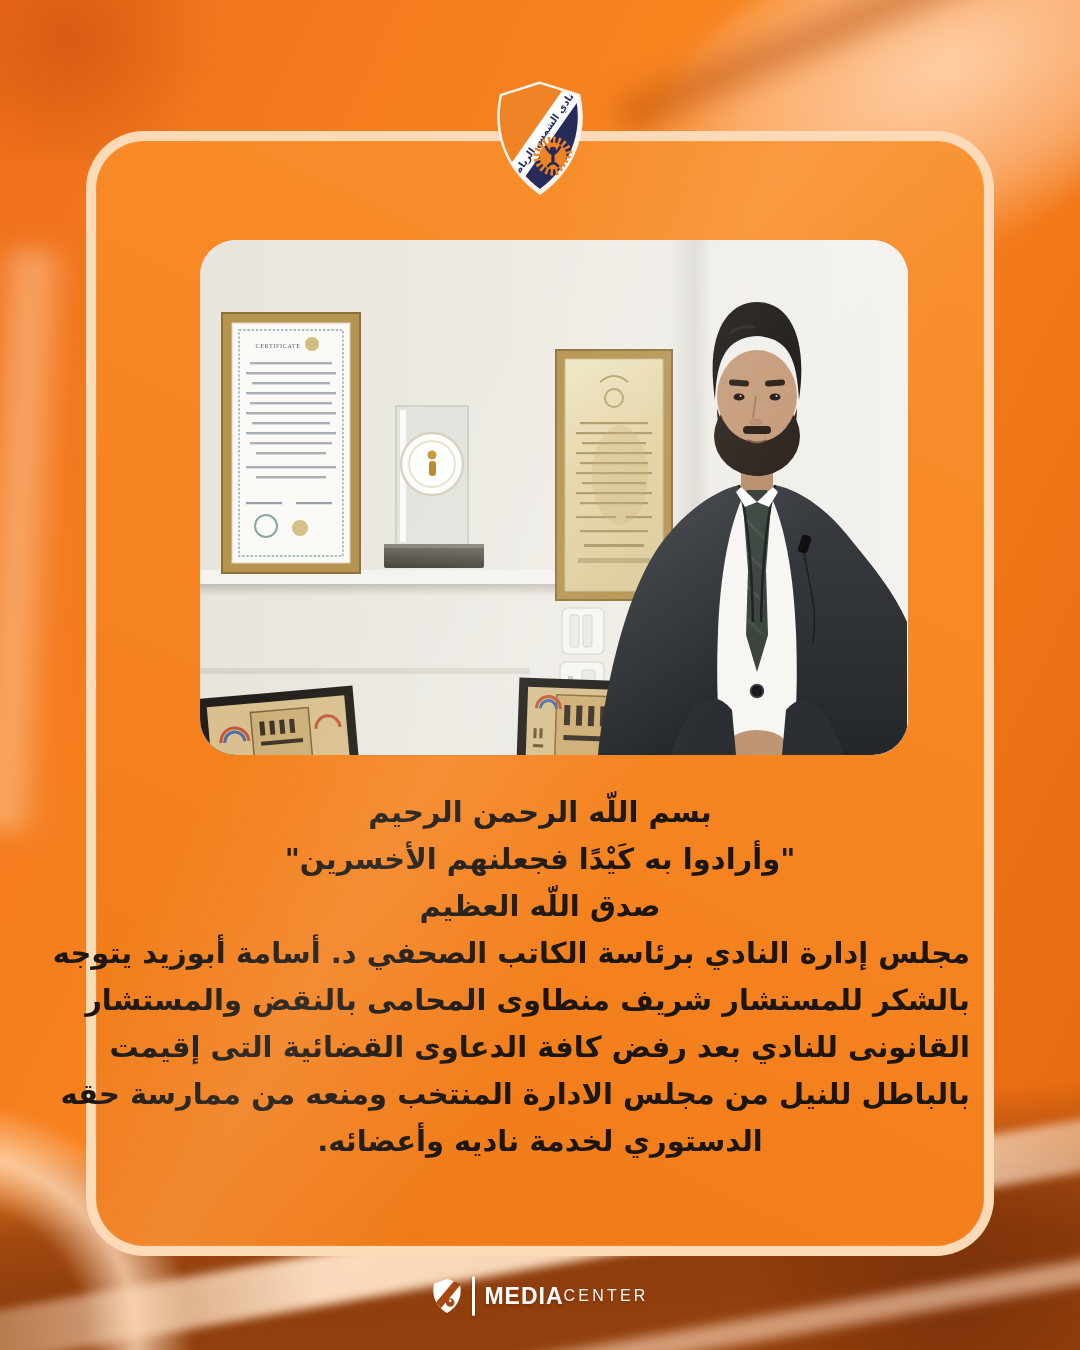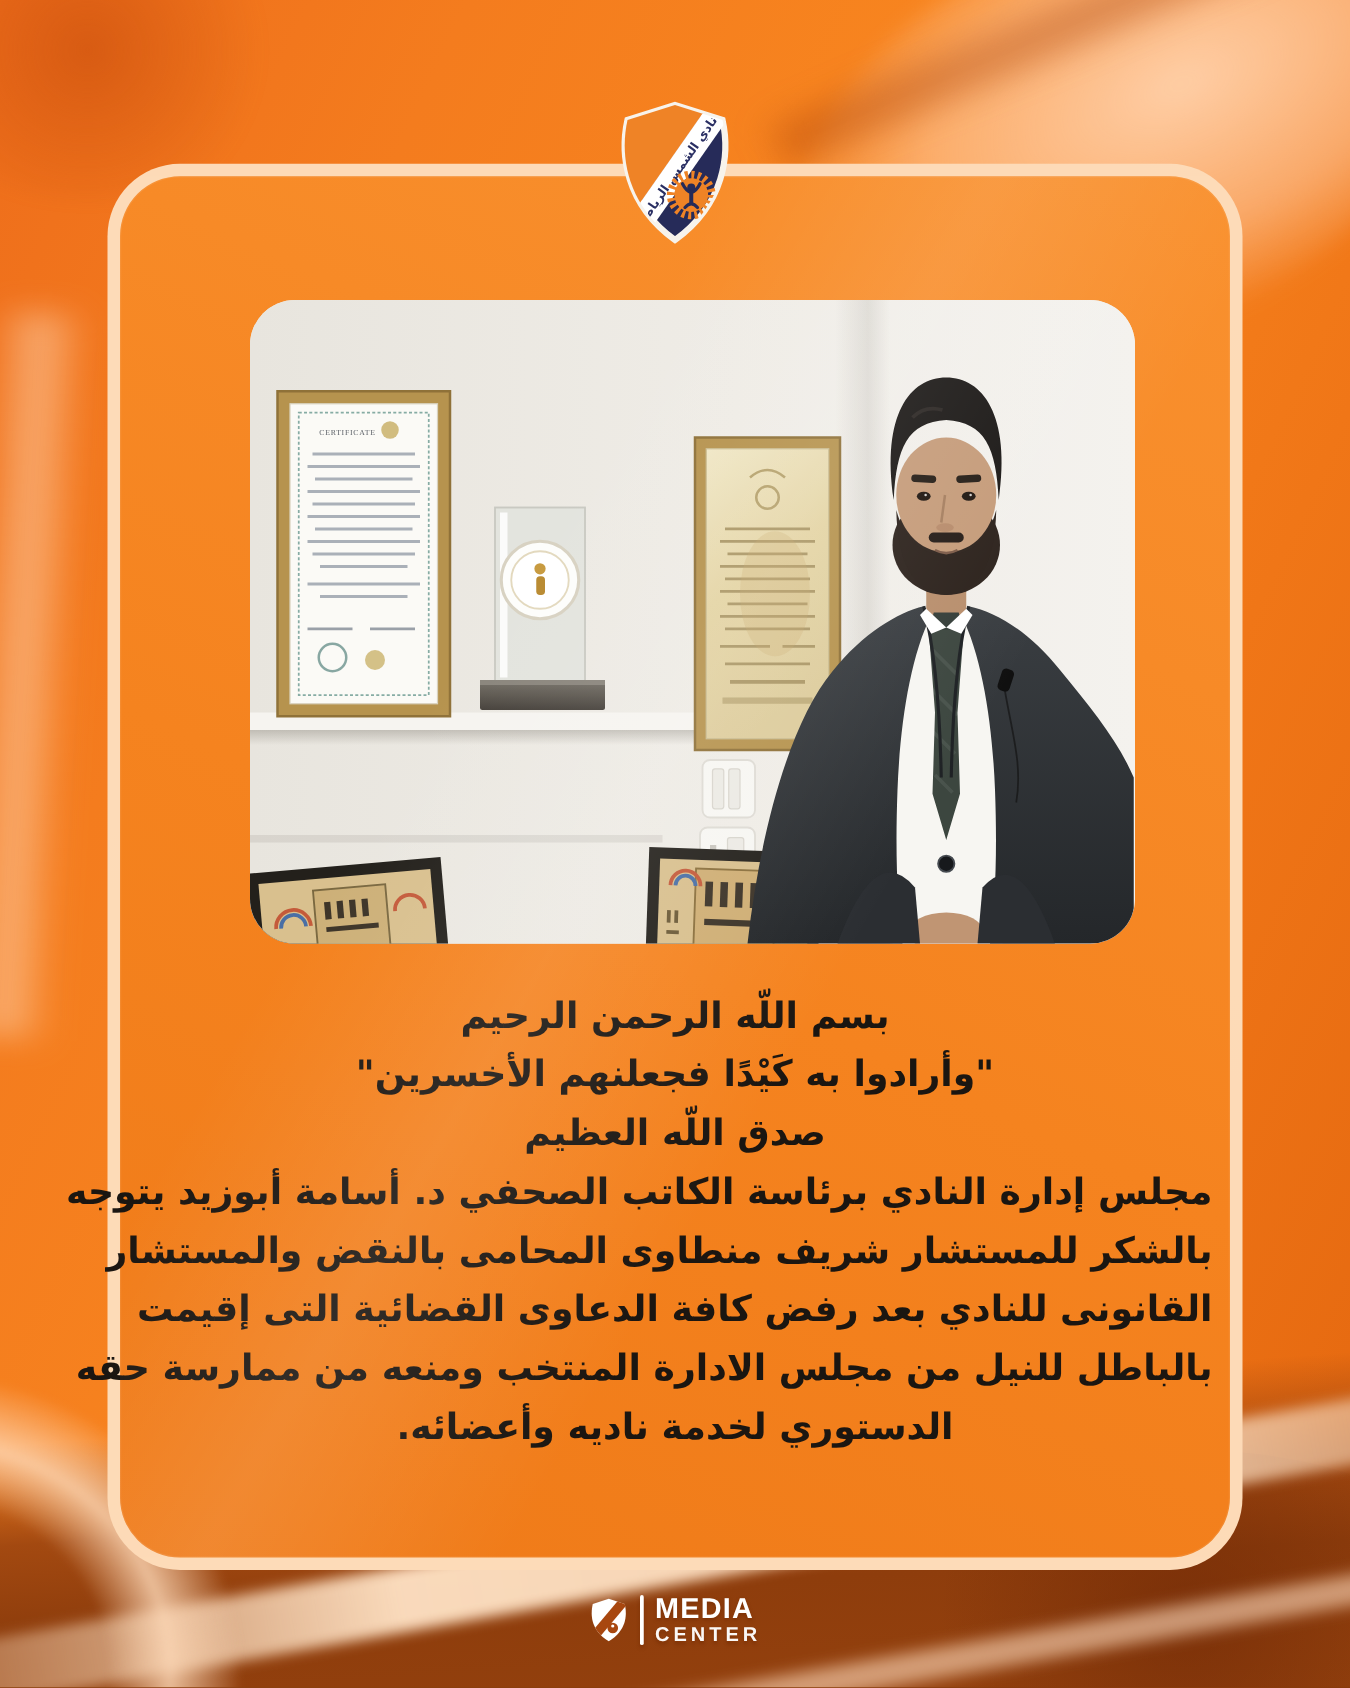--- a/index.html
+++ b/index.html
@@ -50,23 +50,23 @@
   .message .line{white-space:nowrap;}
   
   .club-logo{position:absolute;left:487px;top:80px;width:106px;height:116px;}
   
   .footer-logo{position:absolute;left:0;right:0;top:1268px;height:56px;display:flex;
     align-items:center;justify-content:center;gap:9px;color:#ffffff;
     font-family:"Liberation Sans","DejaVu Sans",sans-serif;
     text-shadow:0 2px 3px rgba(110,40,0,.55);}
   .footer-divider{width:3px;height:40px;background:#ffffff;border-radius:2px;
     box-shadow:0 2px 3px rgba(110,40,0,.55);}
-  .footer-text{display:flex;flex-direction:column;line-height:1;}
+  .footer-text{display:flex;flex-direction:row;line-height:1;}
   .footer-media{font-size:23px;font-weight:700;letter-spacing:1px;}
-  .footer-center{font-size:16px;font-weight:700;letter-spacing:3.2px;margin-top:3px;opacity:.96;}
+  .footer-center{font-size:16px;font-weight:400;letter-spacing:3.2px;margin-top:3px;opacity:.96;}
 </style>
 </head>
 <body>
 
 <div class="canvas">
 
   <div class="bg-layer streak-top-right"></div>
   <div class="bg-layer streak-top-dark"></div>
   <div class="bg-layer streak-top-left-dark"></div>
   <div class="bg-layer streak-left"></div>

